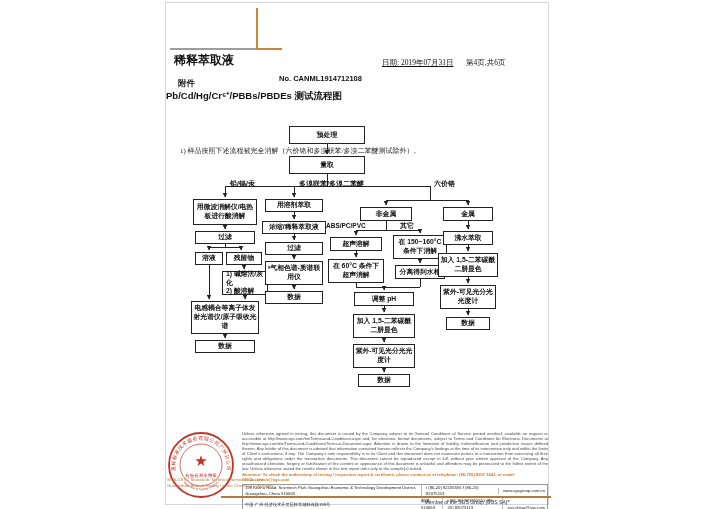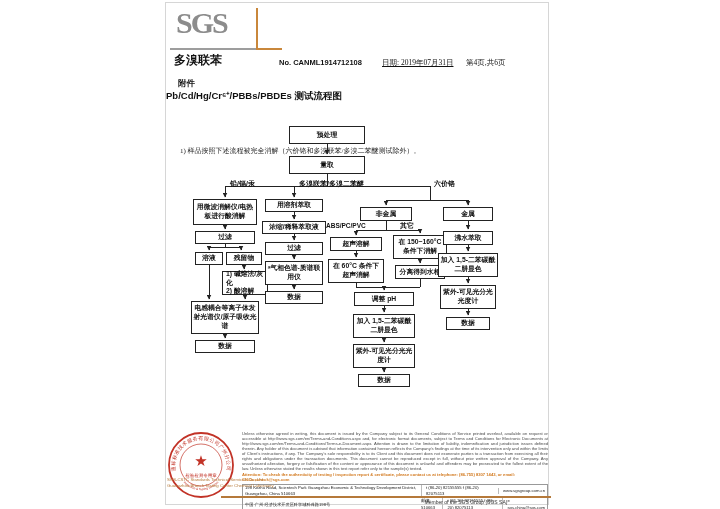--- a/index.html
+++ b/index.html
@@ -9,21 +9,21 @@
   .page{position:absolute;left:165px;top:2px;width:384px;height:503px;
         background:#fff;border:1px solid #d6d6d6;}
   
   .logo-text{position:absolute;left:10px;top:2px;font:700 30px/1.2 "Liberation Serif",serif;
              color:#8c8c8c;letter-spacing:-2px;}
   .logo-underline{position:absolute;left:4px;top:45px;width:86px;height:2px;background:#9d9d9d;}
   .logo-vline{position:absolute;left:90px;top:5px;width:2px;height:42px;background:#c9873b;}
   .logo-hline{position:absolute;left:90px;top:45px;width:26px;height:2px;background:#c9873b;}
   
   .rpt-title{position:absolute;left:8px;top:50px;font:700 12px/1.2 "Liberation Serif",serif;color:#111;}
-  .rpt-no{position:absolute;left:113px;top:55px;font:700 7.5px/1.2 "Liberation Sans",sans-serif;color:#111;}
+  .rpt-no{position:absolute;left:113px;top:71px;font:700 7.5px/1.2 "Liberation Sans",sans-serif;color:#111;}
   .rpt-date{position:absolute;left:216px;top:55px;font:7.5px/1.2 "Liberation Serif",serif;color:#111;text-decoration:underline;}
   .rpt-page{position:absolute;left:300px;top:55px;font:7.5px/1.2 "Liberation Serif",serif;color:#111;}
   .attach{position:absolute;left:12px;top:75px;font:700 8.5px/1.2 "Liberation Serif",serif;color:#111;}
   .flow-title{position:absolute;left:0;top:87px;width:100%;
               font:700 9.5px/1.2 "Liberation Sans",sans-serif;color:#111;}
   .note{position:absolute;left:14px;top:104px;font:7px/1.3 "Liberation Serif",serif;color:#222;margin-top:40px;}
   
   .flow{position:absolute;inset:0;}
   .fbox{position:absolute;border:1px solid #222;background:#fff;display:flex;
         align-items:center;justify-content:center;text-align:center;
@@ -47,26 +47,25 @@
   .addr-sep{border-left:0.6px solid #bbb;padding-left:4px;}
   .orange-rule{position:absolute;left:55px;top:493px;width:330px;height:1.5px;background:#b5793a;}
   .member{position:absolute;left:200px;top:496px;width:200px;text-align:center;
           font:5px/1.2 "Liberation Sans",sans-serif;color:#333;}
 </style>
 </head>
 <body>
 
 <div class="page">
 
-  <div class="logo-text">SGS</div>
   <div class="logo-underline"></div>
   <div class="logo-vline"></div>
   <div class="logo-hline"></div>
 
-  <div class="rpt-title">多溴联苯</div>
+  <div class="rpt-title">稀释萃取液</div>
   <div class="rpt-no">No. CANML1914712108</div>
   <div class="rpt-date">日期: 2019年07月31日</div>
   <div class="rpt-page">第4页,共6页</div>
   <div class="attach">附件</div>
   <div class="flow-title">Pb/Cd/Hg/Cr⁶⁺/PBBs/PBDEs 测试流程图</div>
   <div class="note">1) 样品按照下述流程被完全消解（六价铬和多溴联苯/多溴二苯醚测试除外）。</div>
 
   <div class="flow">
     <svg class="connectors">
       <defs>

